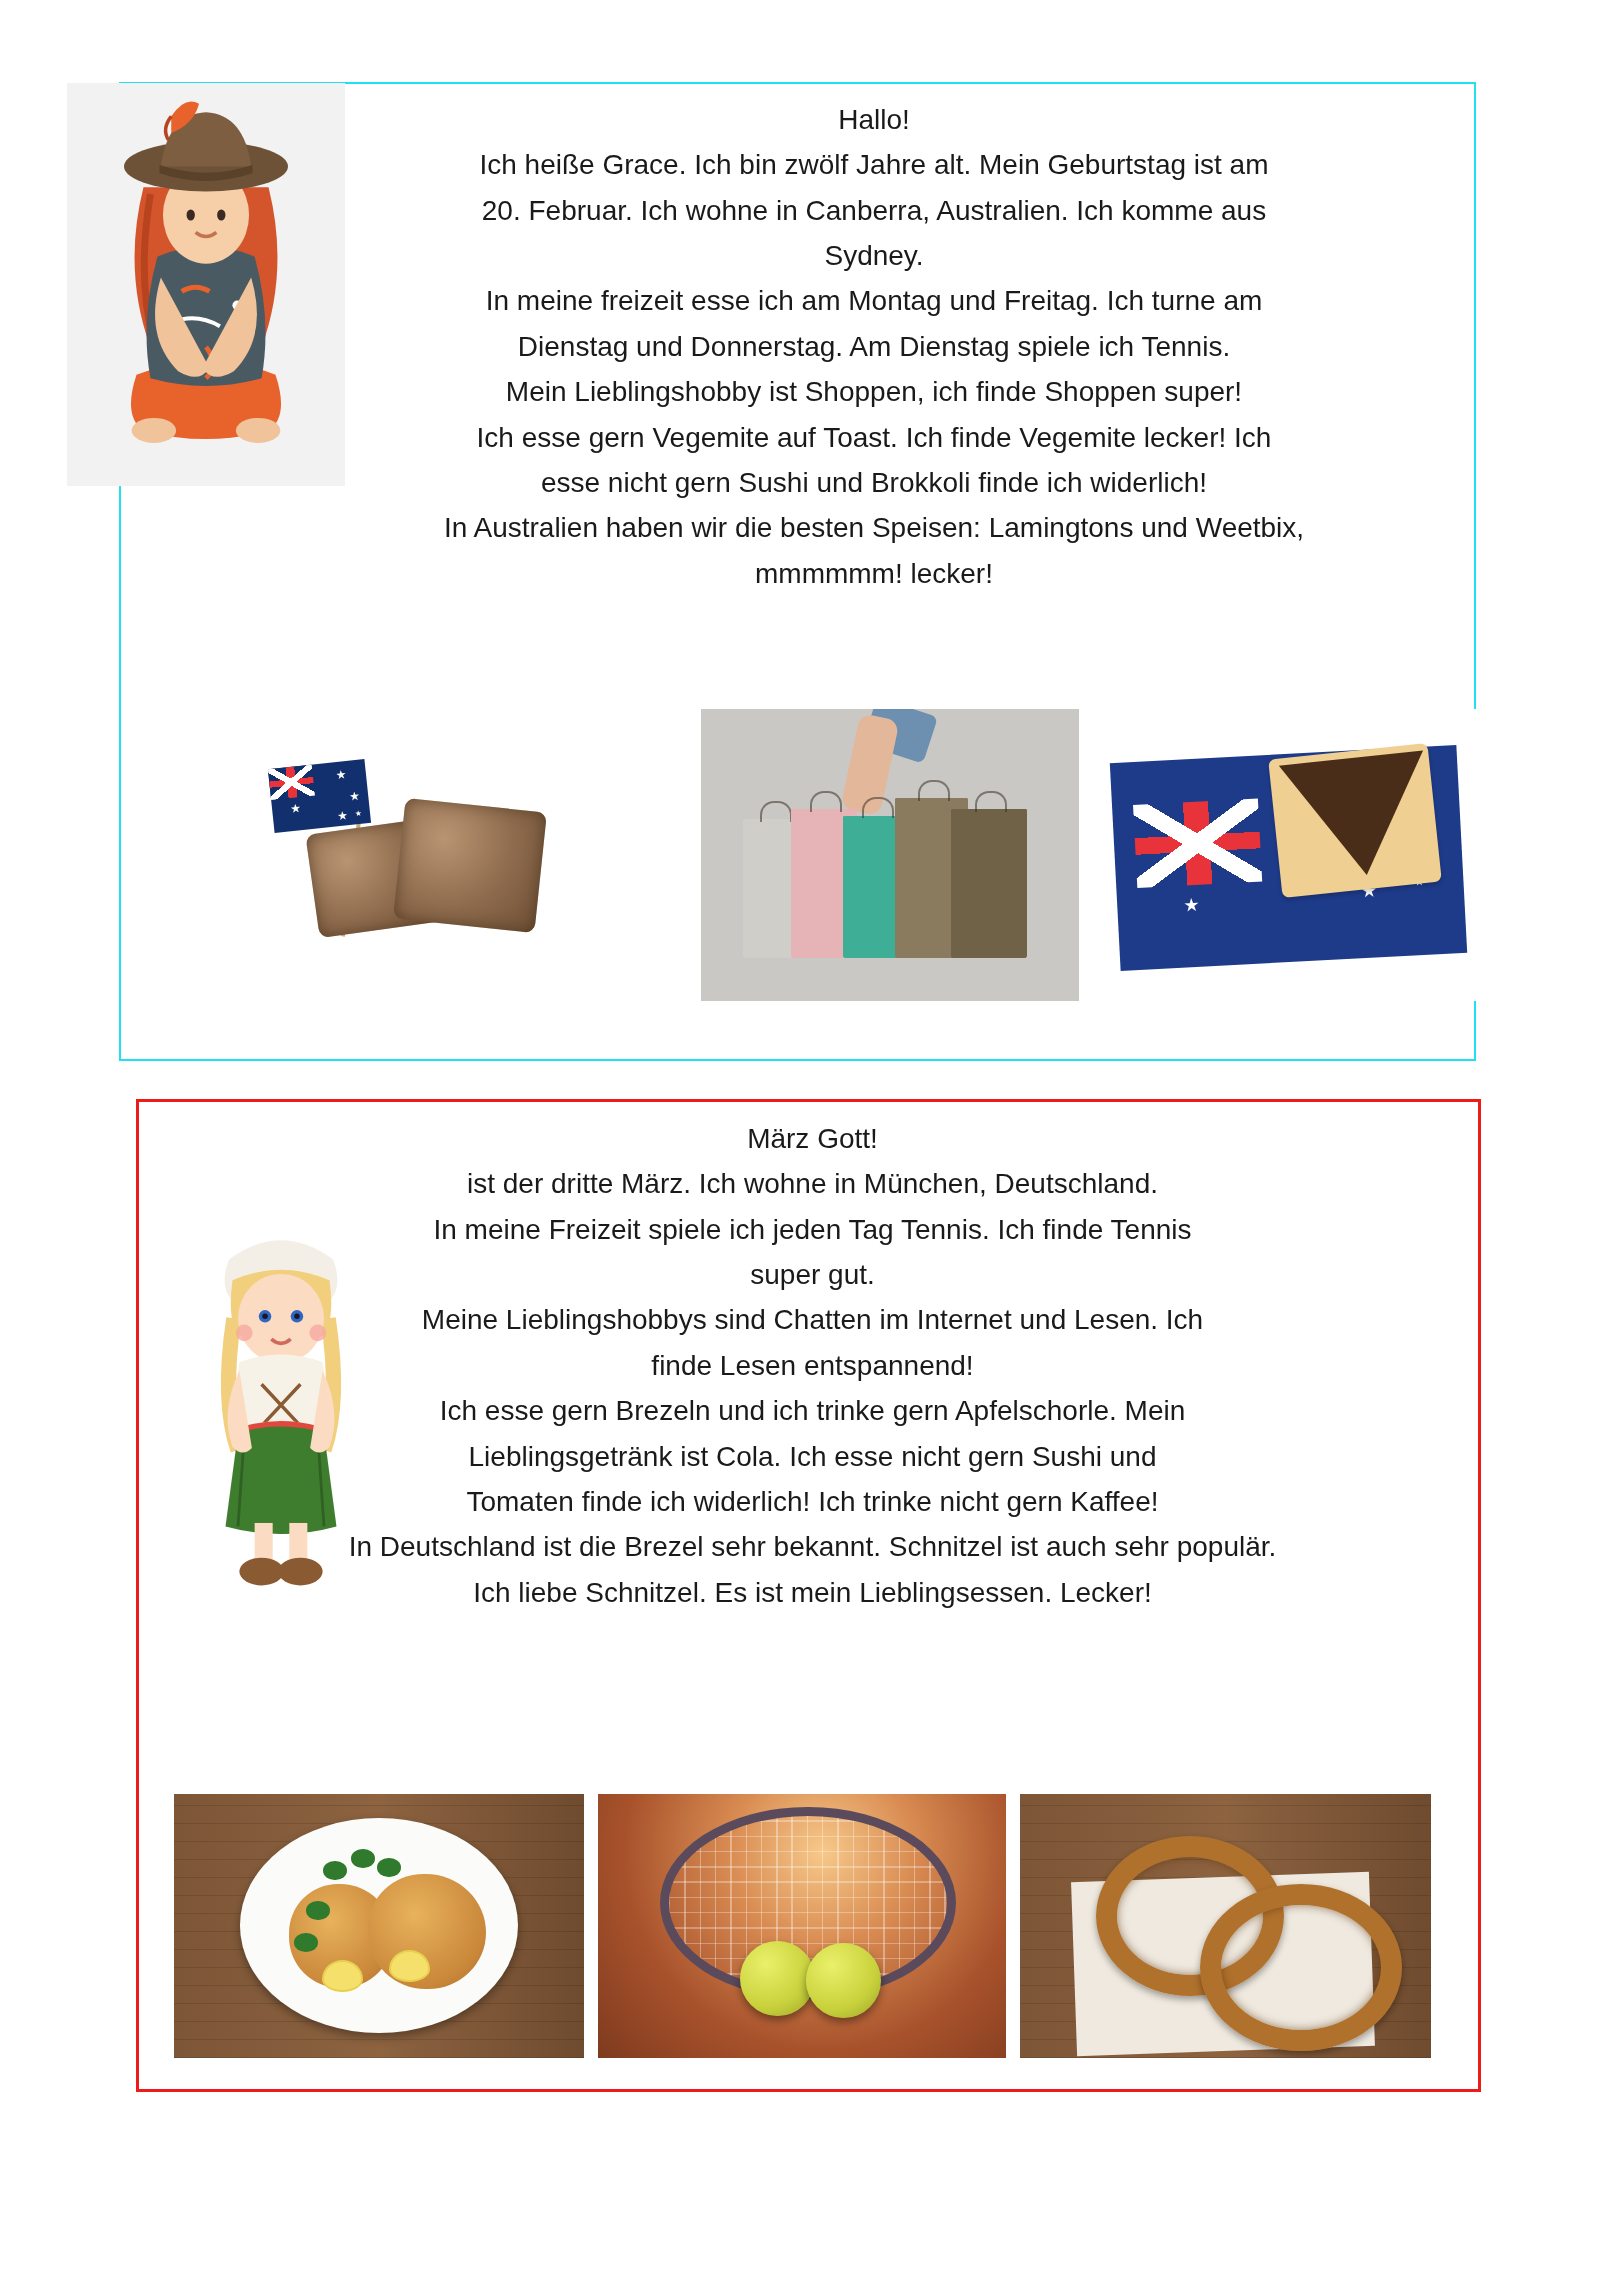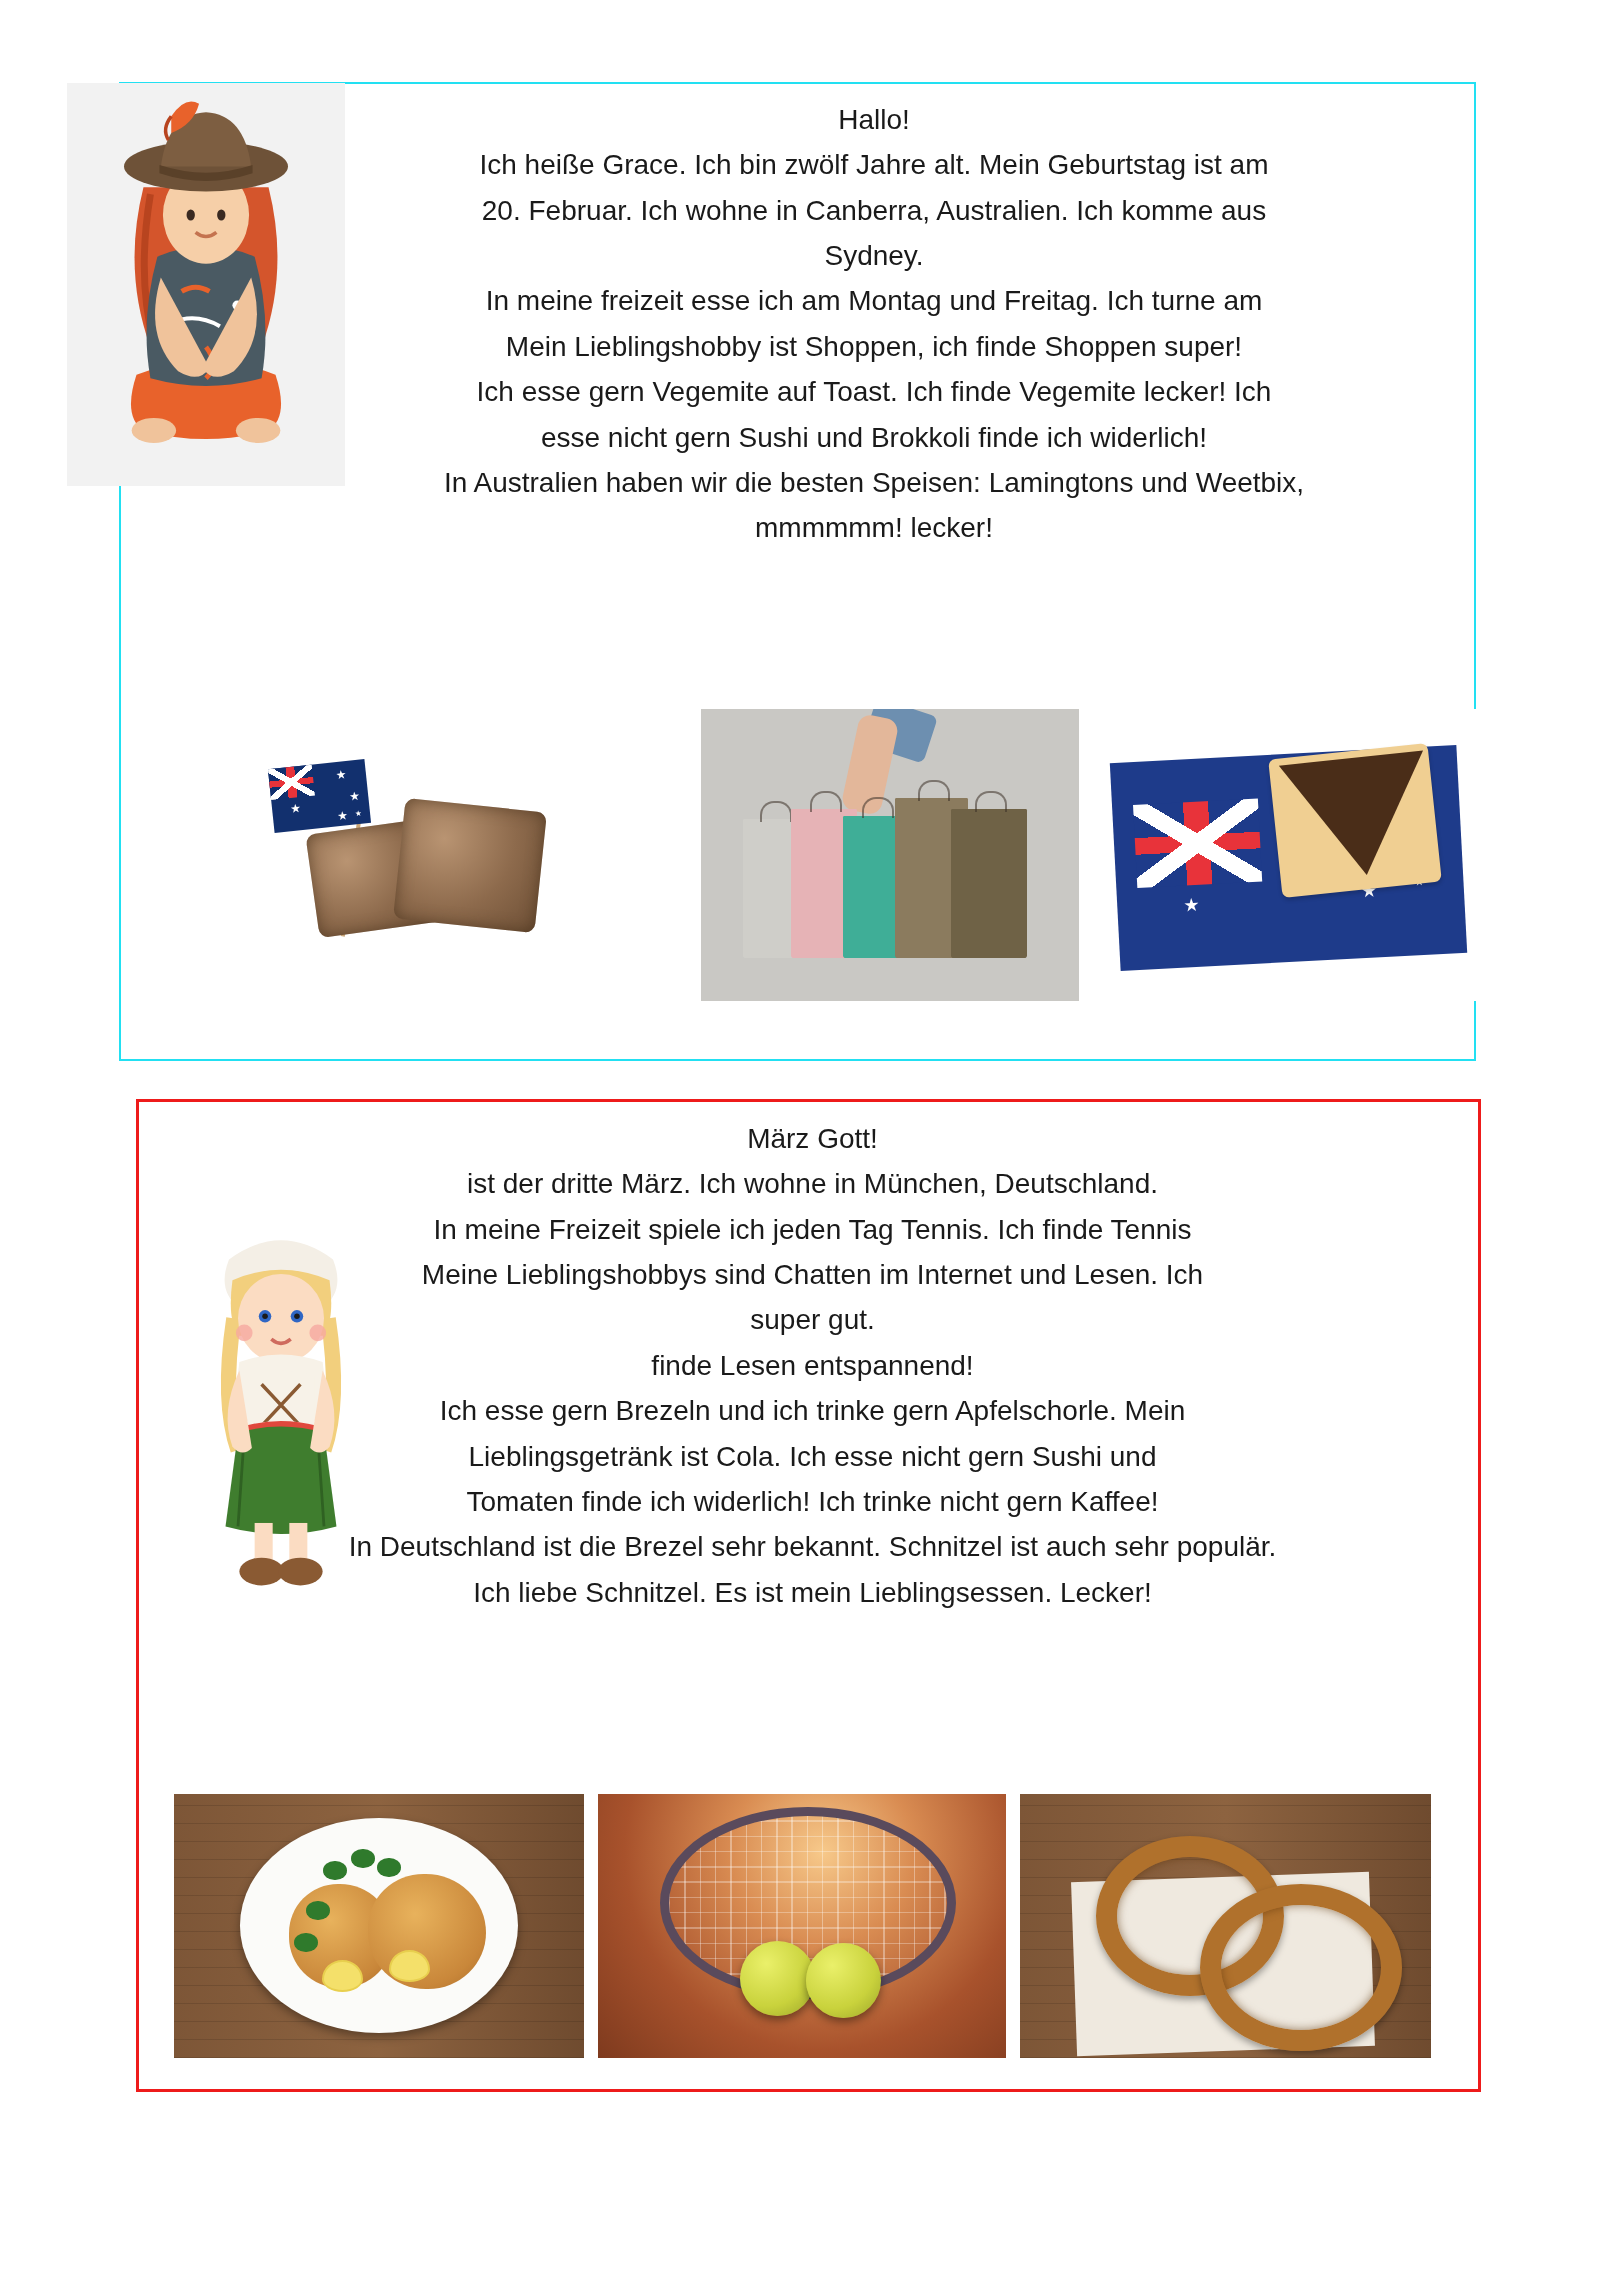--- a/index.html
+++ b/index.html
@@ -217,20 +217,21 @@
       <path d="M150 48 q-14 18 -4 34" stroke="#b8441f" stroke-width="5" fill="none"></path>
     </svg>
   </div>
 
   <div class="text-block" style="left:298px; top:97px; width:1152px;">
     <span class="line">Hallo!</span>
     <span class="line">Ich heiße Grace. Ich bin zwölf Jahre alt. Mein Geburtstag ist am</span>
     <span class="line">20. Februar. Ich wohne in Canberra, Australien. Ich komme aus</span>
     <span class="line">Sydney.</span>
     <span class="line">In meine freizeit esse ich am Montag und Freitag. Ich turne am</span>
+    <span class="line">Dienstag und Donnerstag. Am Dienstag spiele ich Tennis.</span>
     <span class="line">Mein Lieblingshobby ist Shoppen, ich finde Shoppen super!</span>
     <span class="line">Ich esse gern Vegemite auf Toast. Ich finde Vegemite lecker! Ich</span>
     <span class="line">esse nicht gern Sushi und Brokkoli finde ich widerlich!</span>
     <span class="line">In Australien haben wir die besten Speisen: Lamingtons und Weetbix,</span>
     <span class="line">mmmmmm! lecker!</span>
   </div>
 
   <div class="photo ph-lamington">
     <div class="lam-flagpole"></div>
     <div class="lam-flag">
@@ -313,22 +314,22 @@
       <rect x="192" y="470" width="26" height="60" fill="#fbdcc2"></rect>
       <ellipse cx="152" cy="540" rx="32" ry="20" fill="#8a5a33"></ellipse>
       <ellipse cx="208" cy="540" rx="32" ry="20" fill="#8a5a33"></ellipse>
     </svg>
   </div>
 
   <div class="text-block" style="left:167px; top:1116px; width:1291px;">
     <span class="line">März Gott!</span>
     <span class="line">ist der dritte März. Ich wohne in München, Deutschland.</span>
     <span class="line">In meine Freizeit spiele ich jeden Tag Tennis. Ich finde Tennis</span>
+    <span class="line">super gut.</span>
     <span class="line">Meine Lieblingshobbys sind Chatten im Internet und Lesen. Ich</span>
-    <span class="line">super gut.</span>
     <span class="line">finde Lesen entspannend!</span>
     <span class="line">Ich esse gern Brezeln und ich trinke gern Apfelschorle. Mein</span>
     <span class="line">Lieblingsgetränk ist Cola. Ich esse nicht gern Sushi und</span>
     <span class="line">Tomaten finde ich widerlich! Ich trinke nicht gern Kaffee!</span>
     <span class="line">In Deutschland ist die Brezel sehr bekannt. Schnitzel ist auch sehr populär.</span>
     <span class="line">Ich liebe Schnitzel.  Es ist mein Lieblingsessen. Lecker!</span>
   </div>
 
   <div class="photo ph-schnitzel wood">
     <div class="plate">

